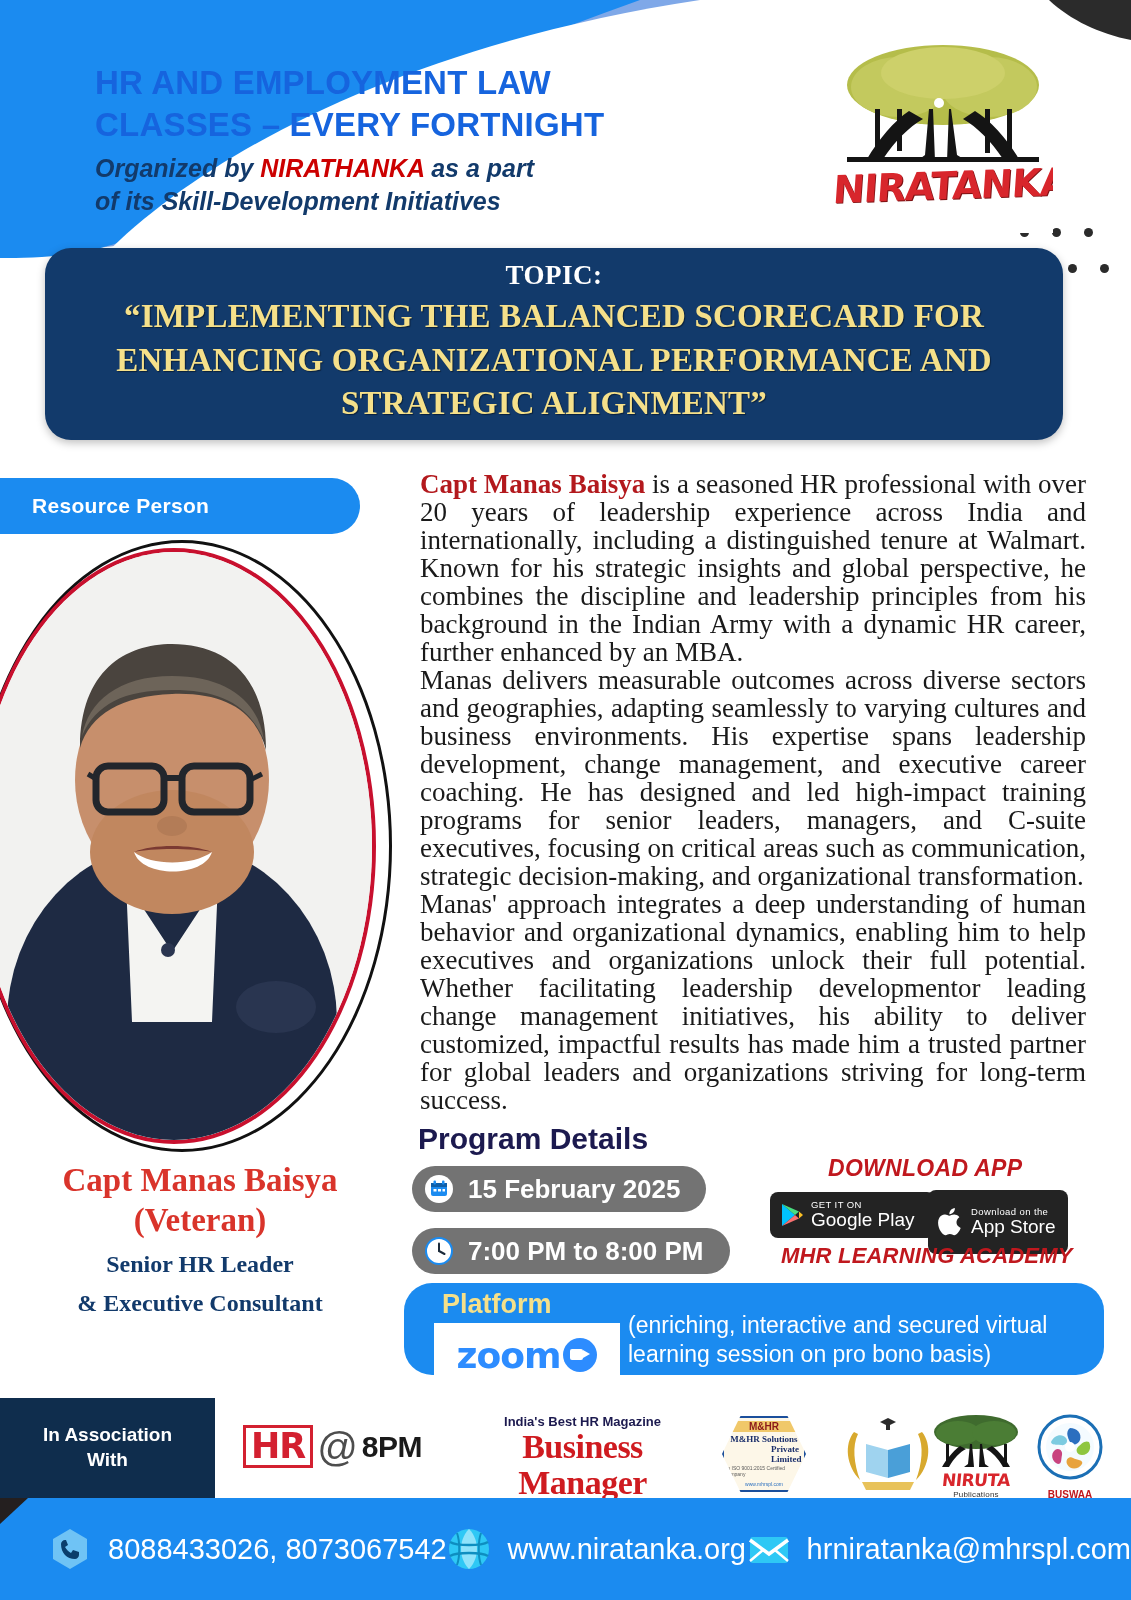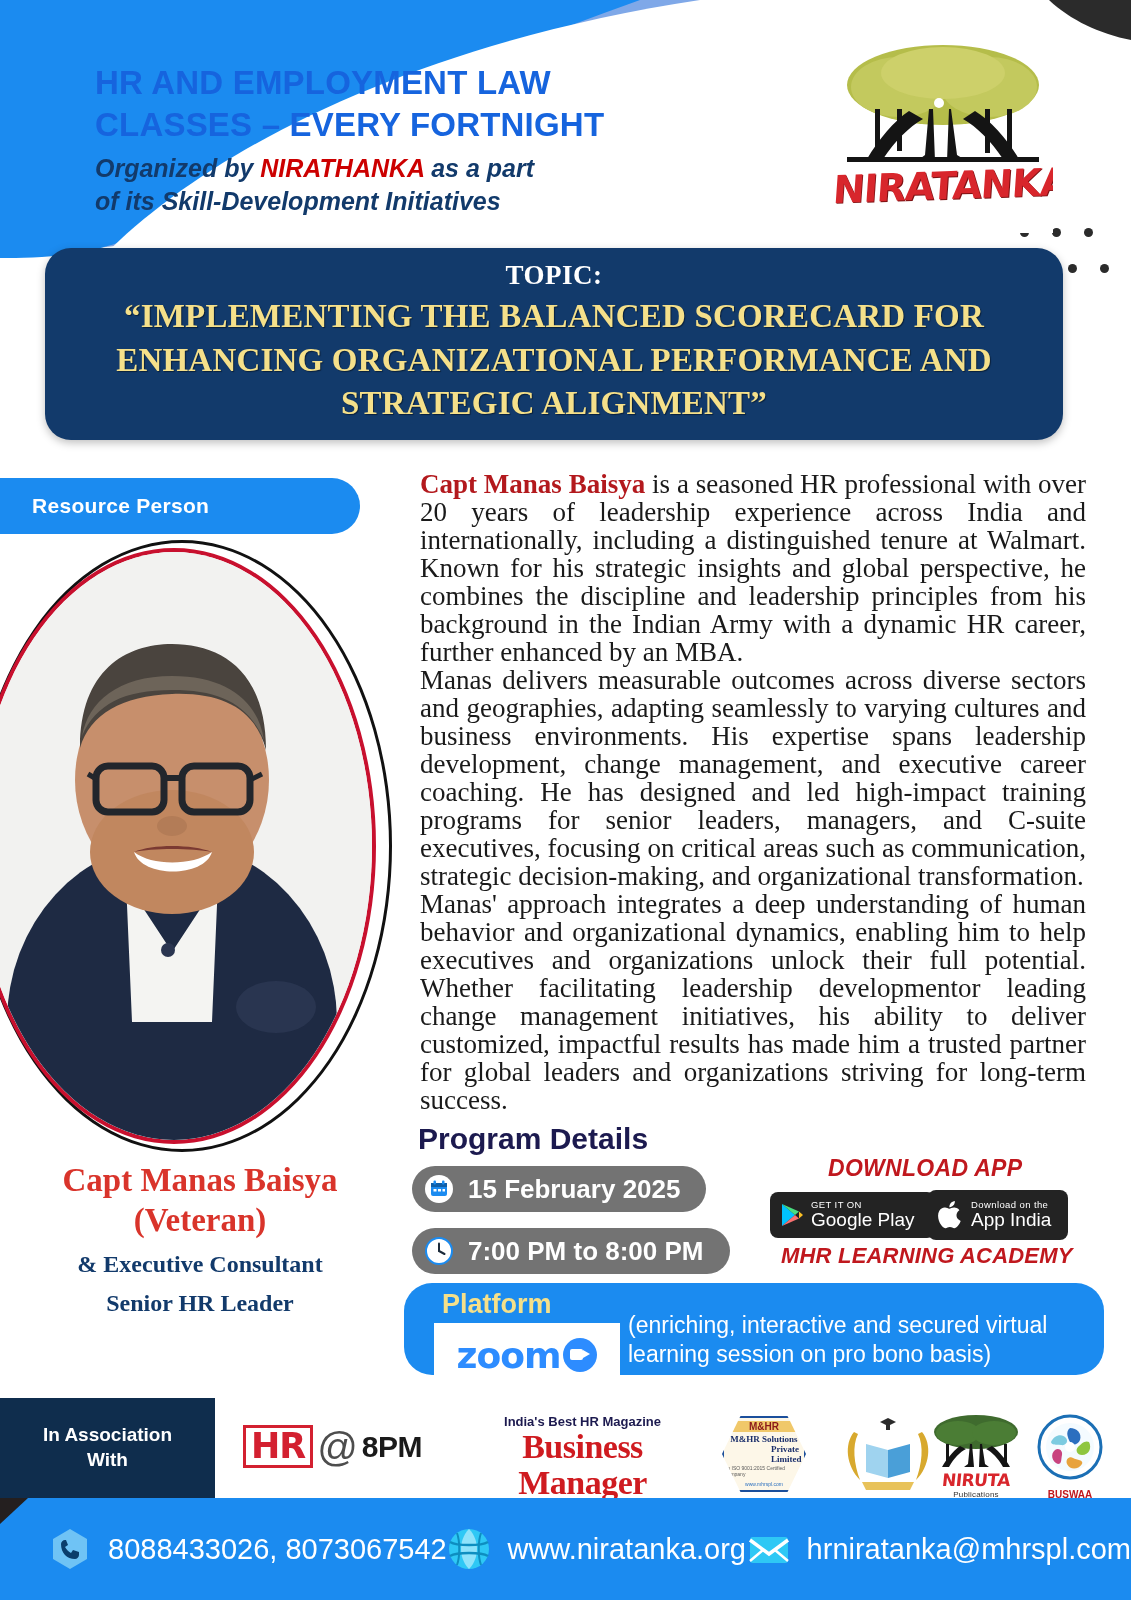--- a/index.html
+++ b/index.html
@@ -141,21 +141,21 @@
   .dl-title {
     position: absolute; left: 828px; top: 1155px; z-index: 6;
     font-size: 23px; font-style: italic; font-weight: bold; color: #c0181e;
     letter-spacing: .3px;
   }
   .store-badge {
     position: absolute; z-index: 6; background: #232323; border-radius: 8px;
     display: flex; align-items: center; padding: 0 10px;
   }
   #badge-google { left: 770px; top: 1192px; width: 165px; height: 46px; }
-  #badge-apple  { left: 928px; top: 1190px; width: 140px; height: 50px; }
+  #badge-apple  { left: 928px; top: 1190px; width: 140px; height: 64px; }
   .badge-texts { display:flex; flex-direction: column; justify-content:center; margin-left: 7px; }
   .badge-small { font-size: 9.5px; color: #fff; letter-spacing: .4px; line-height: 1.1; }
   .badge-big   { font-size: 19px; color: #fff; line-height: 1.05; }
   .mhr-academy {
     position: absolute; left: 781px; top: 1243px; z-index: 6;
     font-size: 22px; font-style: italic; font-weight: bold; color: #c0181e;
     letter-spacing: .2px;
   }
 
   
@@ -352,22 +352,22 @@
         <path d="M158,300 C176,292 216,292 236,300 C216,296 176,296 158,300 Z" fill="#7b3a32"></path>
         <ellipse cx="196" cy="274" rx="15" ry="10" fill="#b37c57"></ellipse>
         <ellipse cx="300" cy="455" rx="40" ry="26" fill="#2b3752" opacity=".85"></ellipse>
       </svg>
     </div>
   </div>
 
   <div class="speaker-block">
     <div class="sp-name">Capt Manas Baisya</div>
     <div class="sp-name">(Veteran)</div>
+    <div class="sp-role">Senior  HR Leader</div>
     <div class="sp-role">&amp; Executive Consultant</div>
-    <div class="sp-role">Senior  HR Leader</div>
   </div>
 
   <div class="bio">
     <p><span class="lead">Capt Manas Baisya</span><span> is a seasoned HR professional with over 20 years of leadership experience across India and internationally, including a distinguished tenure at Walmart. Known for his strategic insights and global perspective, he combines the discipline and leadership principles from his background in the Indian Army with a dynamic HR career, further enhanced by an MBA.</span></p>
     <p>Manas delivers measurable outcomes across diverse sectors and geographies, adapting seamlessly to varying cultures and business environments. His expertise spans leadership development, change management, and executive career coaching. He has designed and led high-impact training programs for senior leaders, managers, and C-suite executives, focusing on critical areas such as communication, strategic decision-making, and organizational transformation.</p>
     <p>Manas' approach integrates a deep understanding of human behavior and organizational dynamics, enabling him to help executives and organizations unlock their full potential. Whether facilitating leadership developmentor leading change management initiatives, his ability to deliver customized, impactful results has made him a trusted partner for global leaders and organizations striving for long-term success.</p>
   </div>
 
   <div class="prog-title">Program Details</div>
 
@@ -409,21 +409,21 @@
     </div>
   </div>
 
   <div class="store-badge" id="badge-apple">
     <svg width="26" height="30" viewBox="0 0 26 30">
       <path d="M18.5,15.6 C18.5,11.9 21.4,10.3 21.5,10.2 C19.9,7.9 17.4,7.6 16.5,7.5 C14.4,7.3 12.4,8.7 11.3,8.7 C10.2,8.7 8.5,7.5 6.8,7.6 C4.5,7.6 2.4,8.9 1.2,11 C-1.2,15.2 0.6,21.4 3,24.8 C4.2,26.4 5.6,28.3 7.4,28.2 C9.2,28.1 9.8,27.1 11.9,27.1 C14,27.1 14.6,28.2 16.4,28.2 C18.3,28.1 19.5,26.5 20.7,24.8 C22.1,22.9 22.6,21 22.6,20.9 C22.6,20.9 18.5,19.3 18.5,15.6 Z" fill="#fff"></path>
       <path d="M15.4,5.3 C16.4,4.1 17,2.5 16.8,0.9 C15.4,1 13.8,1.8 12.8,3 C11.9,4.1 11.2,5.7 11.4,7.2 C12.9,7.4 14.4,6.5 15.4,5.3 Z" fill="#fff"></path>
     </svg>
     <div class="badge-texts">
       <div class="badge-small">Download on the</div>
-      <div class="badge-big">App India</div>
+      <div class="badge-big">App Store</div>
     </div>
   </div>
 
   <div class="mhr-academy">MHR LEARNING ACADEMY</div>
 
   <div class="platform-band">
     <div class="platform-label">Platform</div>
     <div class="zoom-box">
       <span class="zoom-word">zoom</span>
       <span class="zoom-cam"></span>

